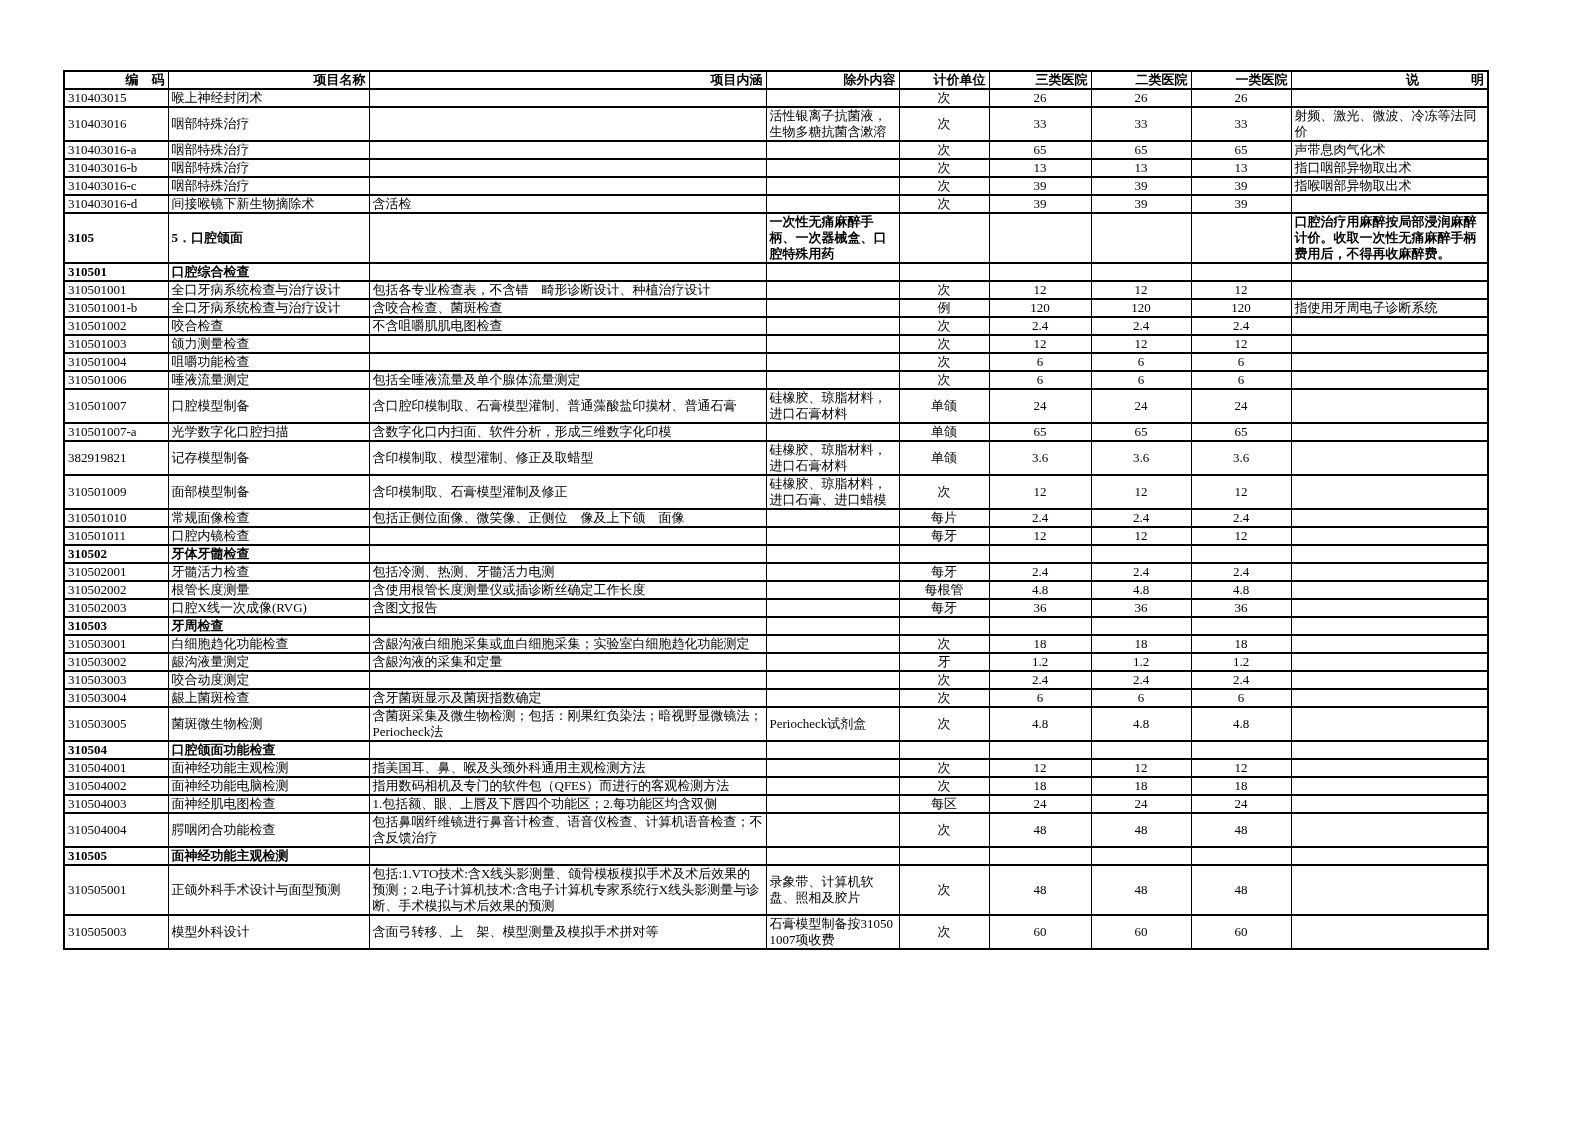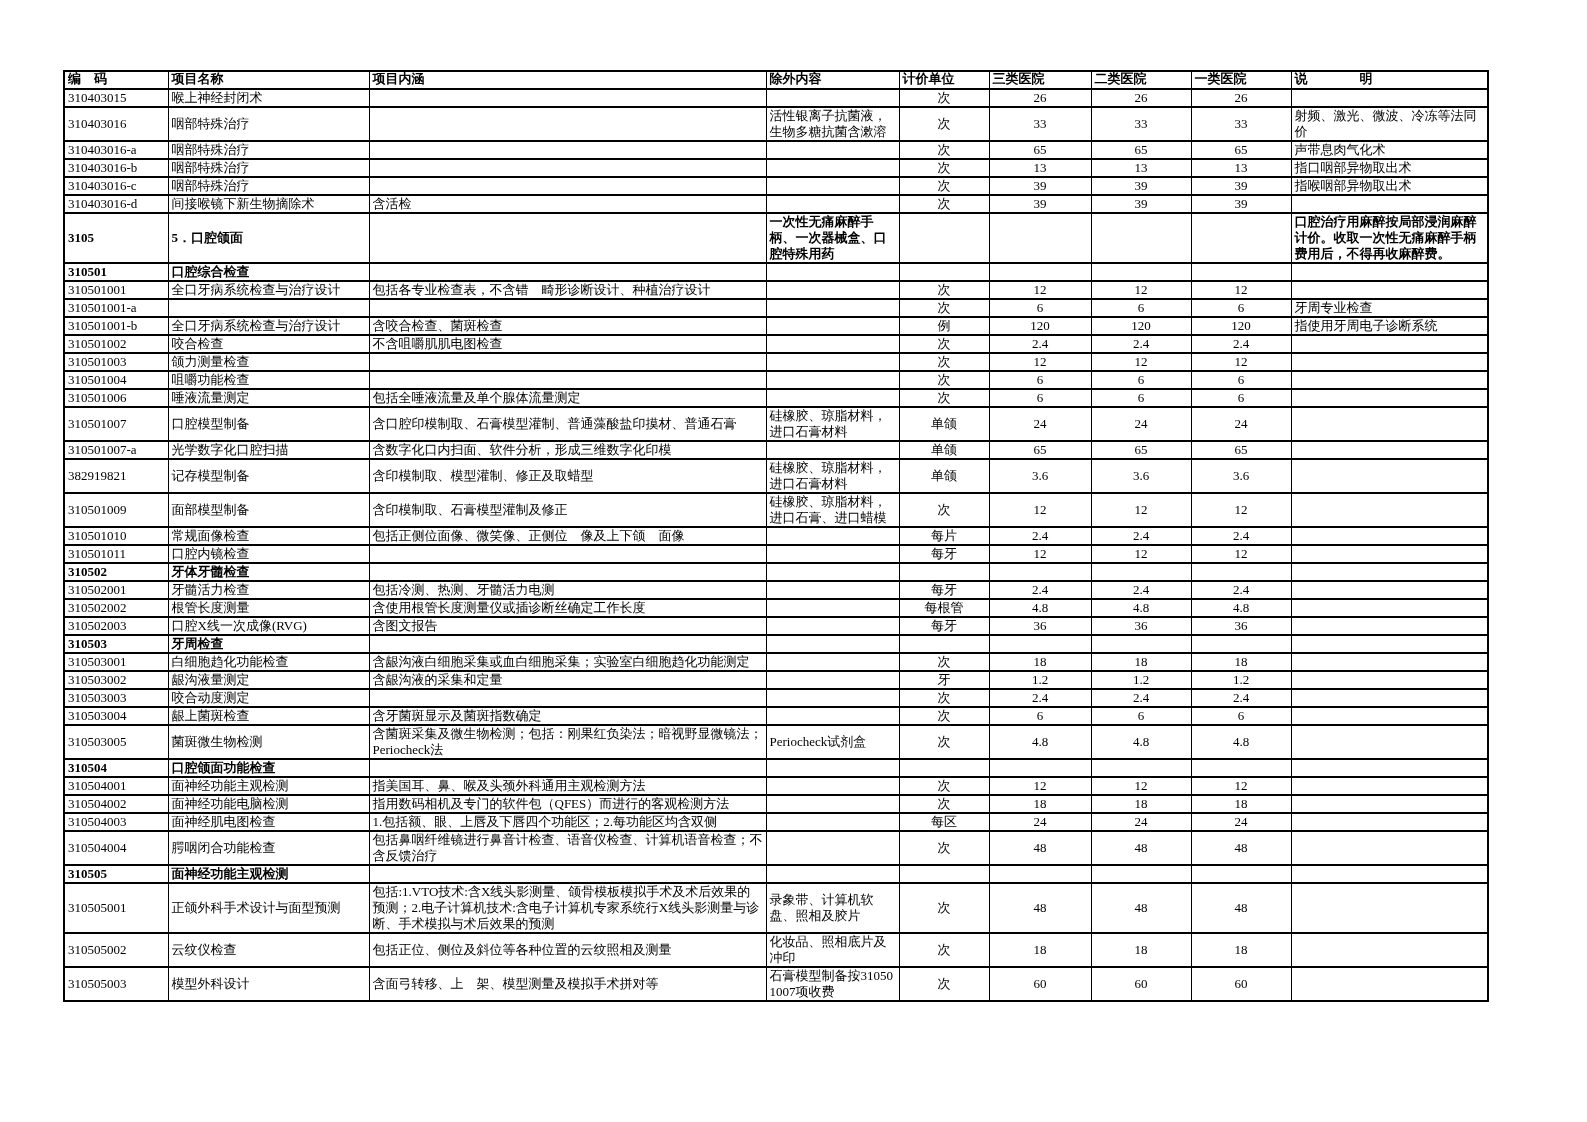--- a/index.html
+++ b/index.html
@@ -1,21 +1,21 @@
 <!DOCTYPE html>
 <html><head>
 <meta charset="utf-8">
 <style>
   html,body{margin:0;padding:0;background:#ffffff;}
   body{width:1587px;height:1122px;position:relative;font-family:"Liberation Serif","DejaVu Serif",serif;color:#000;}
   .table-wrap{position:absolute;left:63px;top:70px;width:1424px;}
   table{border-collapse:collapse;table-layout:fixed;width:1424px;font-size:13px;border:2px solid #000;}
   th,td{border-left:1px solid #000;border-right:1px solid #000;border-top:2px solid #000;border-bottom:2px solid #000;
         padding:0 3px;line-height:16px;vertical-align:middle;word-break:break-all;overflow:hidden;}
-  th{font-weight:bold;text-align:left;white-space:pre;font-family:Liberation Mono, monospace;}
+  th{font-weight:bold;text-align:right;white-space:pre;}
   td{text-align:left;}
   td.center{text-align:center;}
   tr.section td{font-weight:bold;}
   col.c-code{width:104px;}
   col.c-name{width:201px;}
   col.c-content{width:397px;}
   col.c-excluded{width:133px;}
   col.c-unit{width:90px;}
   col.c-h3{width:102px;}
   col.c-h2{width:100px;}
@@ -145,31 +145,20 @@
           <td>全口牙病系统检查与治疗设计</td>
           <td>包括各专业检查表，不含错　畸形诊断设计、种植治疗设计</td>
           <td></td>
           <td class="center">次</td>
           <td class="center">12</td>
           <td class="center">12</td>
           <td class="center">12</td>
           <td></td>
         </tr>
         <tr>
-          <td>310501001-a</td>
-          <td></td>
-          <td></td>
-          <td></td>
-          <td class="center">次</td>
-          <td class="center">6</td>
-          <td class="center">6</td>
-          <td class="center">6</td>
-          <td>牙周专业检查</td>
-        </tr>
-        <tr>
           <td>310501001-b</td>
           <td>全口牙病系统检查与治疗设计</td>
           <td>含咬合检查、菌斑检查</td>
           <td></td>
           <td class="center">例</td>
           <td class="center">120</td>
           <td class="center">120</td>
           <td class="center">120</td>
           <td>指使用牙周电子诊断系统</td>
         </tr>
@@ -464,31 +453,20 @@
           <td>正颌外科手术设计与面型预测</td>
           <td>包括:1.VTO技术:含X线头影测量、颌骨模板模拟手术及术后效果的预测；2.电子计算机技术:含电子计算机专家系统行X线头影测量与诊断、手术模拟与术后效果的预测</td>
           <td>录象带、计算机软盘、照相及胶片</td>
           <td class="center">次</td>
           <td class="center">48</td>
           <td class="center">48</td>
           <td class="center">48</td>
           <td></td>
         </tr>
         <tr>
-          <td>310505002</td>
-          <td>云纹仪检查</td>
-          <td>包括正位、侧位及斜位等各种位置的云纹照相及测量</td>
-          <td>化妆品、照相底片及冲印</td>
-          <td class="center">次</td>
-          <td class="center">18</td>
-          <td class="center">18</td>
-          <td class="center">18</td>
-          <td></td>
-        </tr>
-        <tr>
           <td>310505003</td>
           <td>模型外科设计</td>
           <td>含面弓转移、上　架、模型测量及模拟手术拼对等</td>
           <td>石膏模型制备按310501007项收费</td>
           <td class="center">次</td>
           <td class="center">60</td>
           <td class="center">60</td>
           <td class="center">60</td>
           <td></td>
         </tr>

